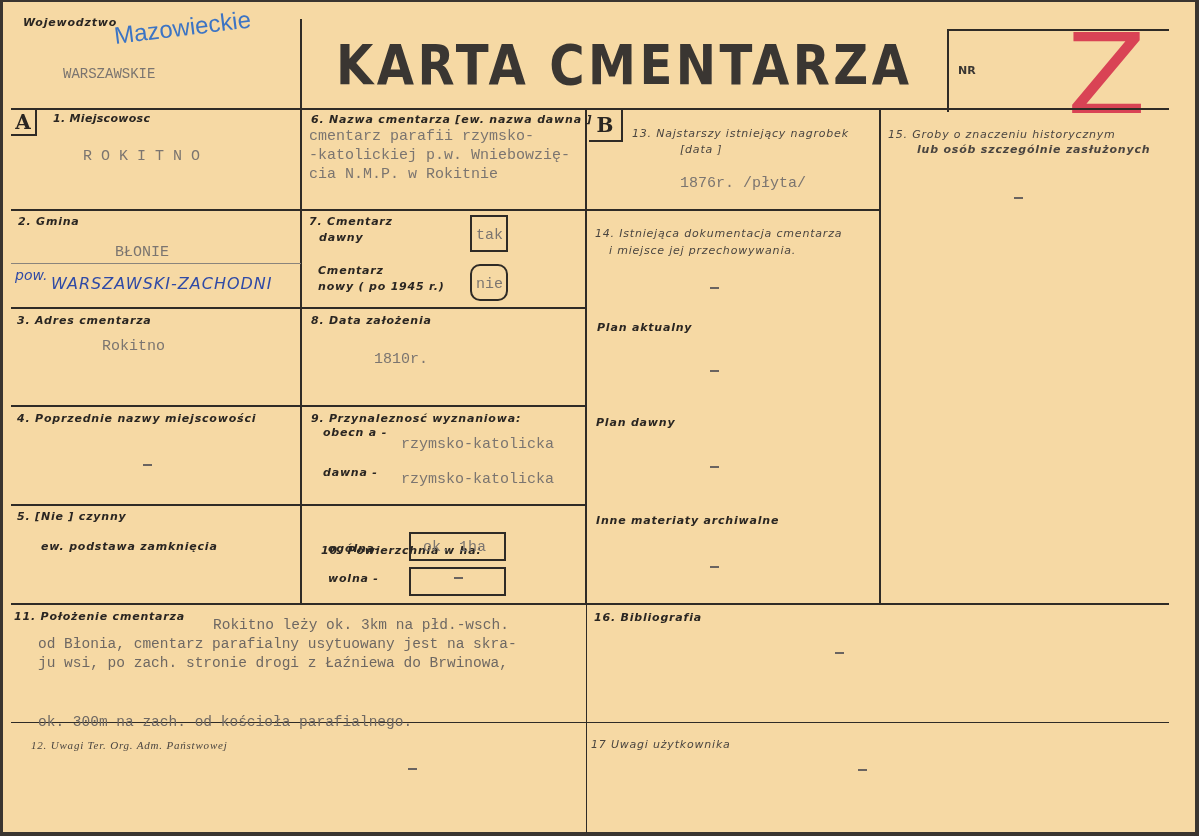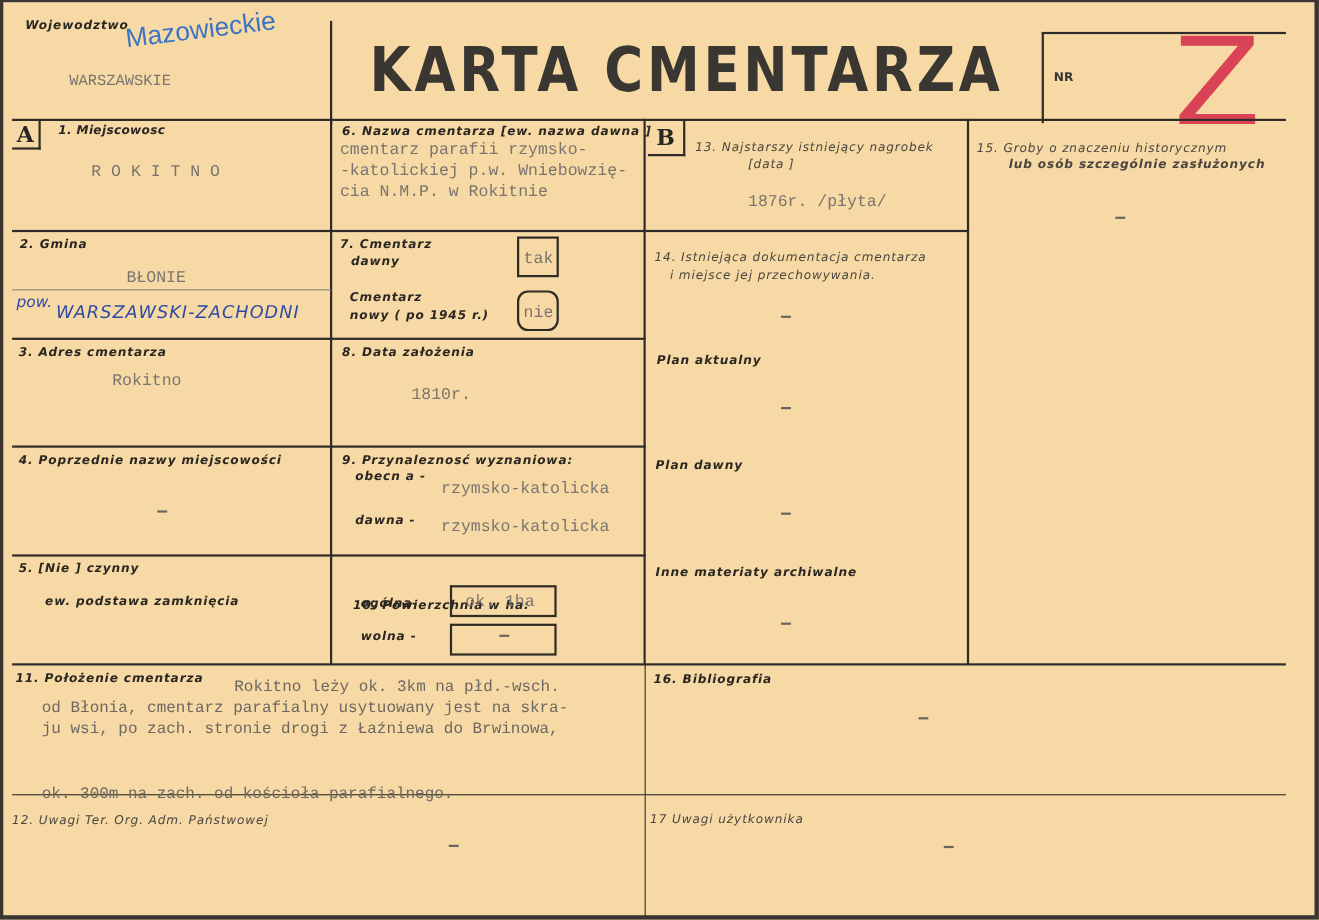--- a/index.html
+++ b/index.html
@@ -103,21 +103,21 @@
   <div class="box" style="left:406px;top:565px;width:97px;height:29px;">
       <div class="dash" style="left:43px;top:8px;"></div>
     </div>
 
   <div class="lbl" style="left:11px;top:608px;">11. Położenie   cmentarza</div>
   <div class="para" style="left:210px;top:614px;">Rokitno leży ok. 3km na płd.-wsch.</div>
   <div class="para" style="left:35px;top:633px;">od Błonia, cmentarz parafialny usytuowany jest na skra-</div>
   <div class="para" style="left:35px;top:652px;">ju wsi, po zach. stronie drogi z Łaźniewa do Brwinowa,</div>
   <div class="para" style="left:35px;top:671px;margin-top:40px;">ok. 300m na zach. od kościoła parafialnego.</div>
 
-  <div class="lbl light" style="left:8px;top:727px;">12. Uwagi   Ter. Org. Adm. Państwowej</div>
+  <div class="lbl light" style="left:28px;top:727px;font-family:Liberation Serif, serif;">12. Uwagi   Ter. Org. Adm. Państwowej</div>
   <div class="dash" style="left:405px;top:766px;"></div>
 
   <div class="box" style="left:586px;top:108px;width:34px;height:32px;border-left:none;border-top:none;">
       <div style="font-family:'DejaVu Serif',serif;font-weight:bold;font-size:20px;color:#2a2622;text-align:center;line-height:30px;">B</div>
     </div>
   <div class="lbl light" style="left:629px;top:115px;">13. Najstarszy  istniejący  nagrobek</div>
   <div class="lbl light" style="left:677px;top:131px;">[data ]</div>
   <div class="tw" style="left:677px;top:173px;">1876r. /płyta/</div>
 
   <div class="lbl light" style="left:592px;top:215px;">14. Istniejąca  dokumentacja  cmentarza</div>

